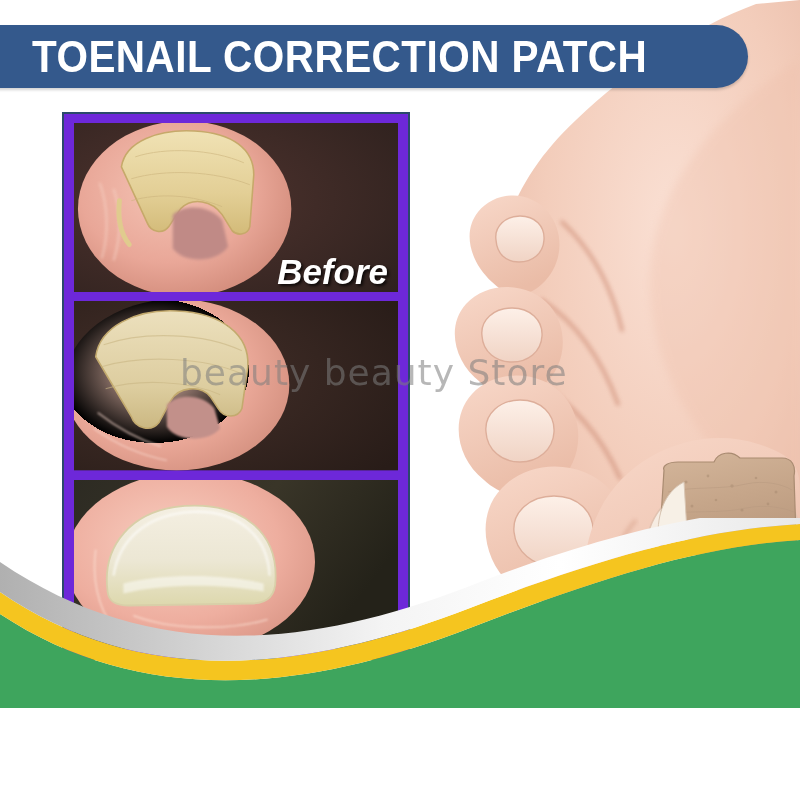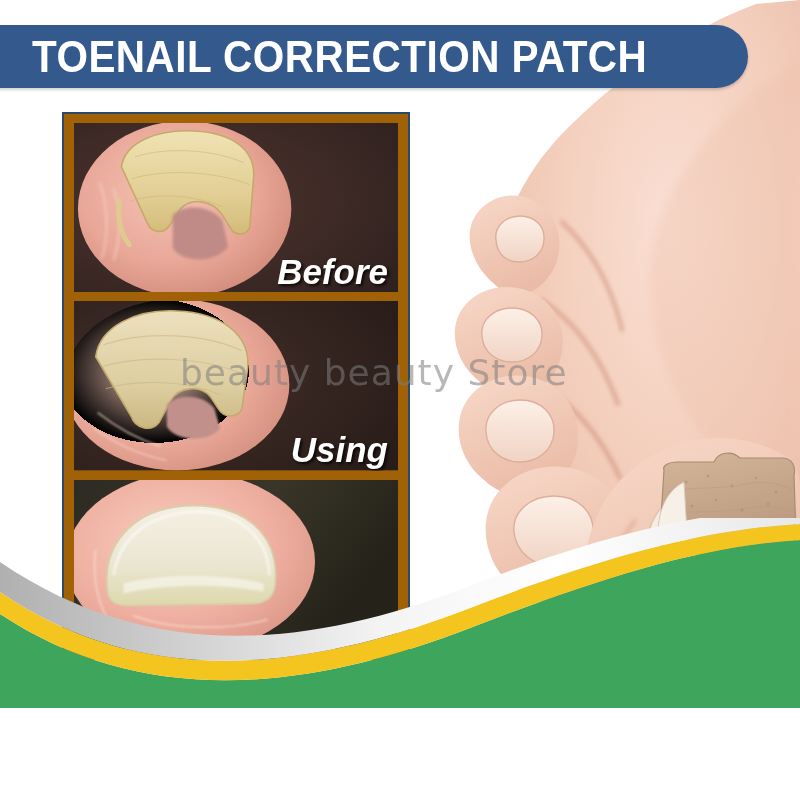--- a/index.html
+++ b/index.html
@@ -32,21 +32,21 @@
     margin-left:66px;
     white-space:nowrap;
     transform:scaleX(.92);
     transform-origin:left center;
     font-family:"Liberation Sans", sans-serif;
   }
 
   
   .compare-frame{
     position:absolute;left:62px;top:112px;width:348px;height:548px;
-    background:#a16207;
+    background:#6d28d9;
     border:2px solid #2a4a6b;
     box-sizing:border-box;
     padding:9px 10px;
   }
   .compare-stack{display:flex;flex-direction:column;gap:9px;height:100%;}
   .compare-panel{
     position:relative;
     flex:1 1 0;
     overflow:hidden;
   }
@@ -279,21 +279,20 @@
             <path d="M30,44 C70,30 132,32 170,50"></path>
             <path d="M28,66 C68,54 132,56 172,74"></path>
             <path d="M32,88 C66,78 116,80 148,94"></path>
           </g>
           <path d="M94,104 C106,92 132,94 142,108 L148,128 C136,142 104,142 94,126 Z" fill="#c2908a" filter="url(#su)"></path>
           <g stroke="#fadcd0" stroke-width="1.5" fill="none" opacity=".7" filter="url(#su)">
             <path d="M24,112 C42,126 62,138 88,146"></path>
             <path d="M20,128 C40,142 64,154 94,160"></path>
           </g>
         </svg>
-        <div class="panel-label">Using</div>
       </div>
 
       <div class="compare-panel">
         <svg viewBox="0 0 328 170" preserveAspectRatio="none">
           <defs>
             <linearGradient id="bgA" x1="0" y1="0" x2="1" y2="0.4">
               <stop offset="0%" stop-color="#2d2b23"></stop>
               <stop offset="55%" stop-color="#393528"></stop>
               <stop offset="100%" stop-color="#242219"></stop>
             </linearGradient>

